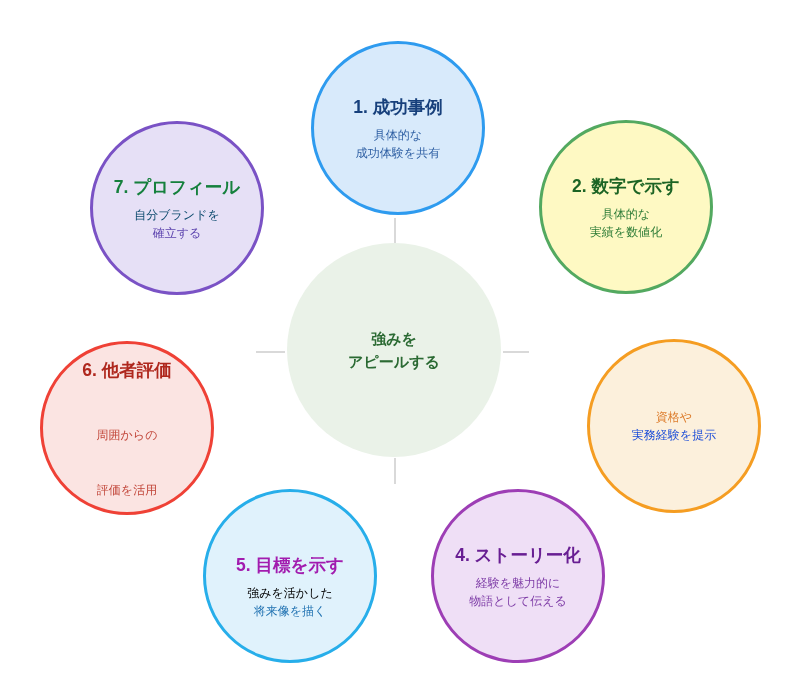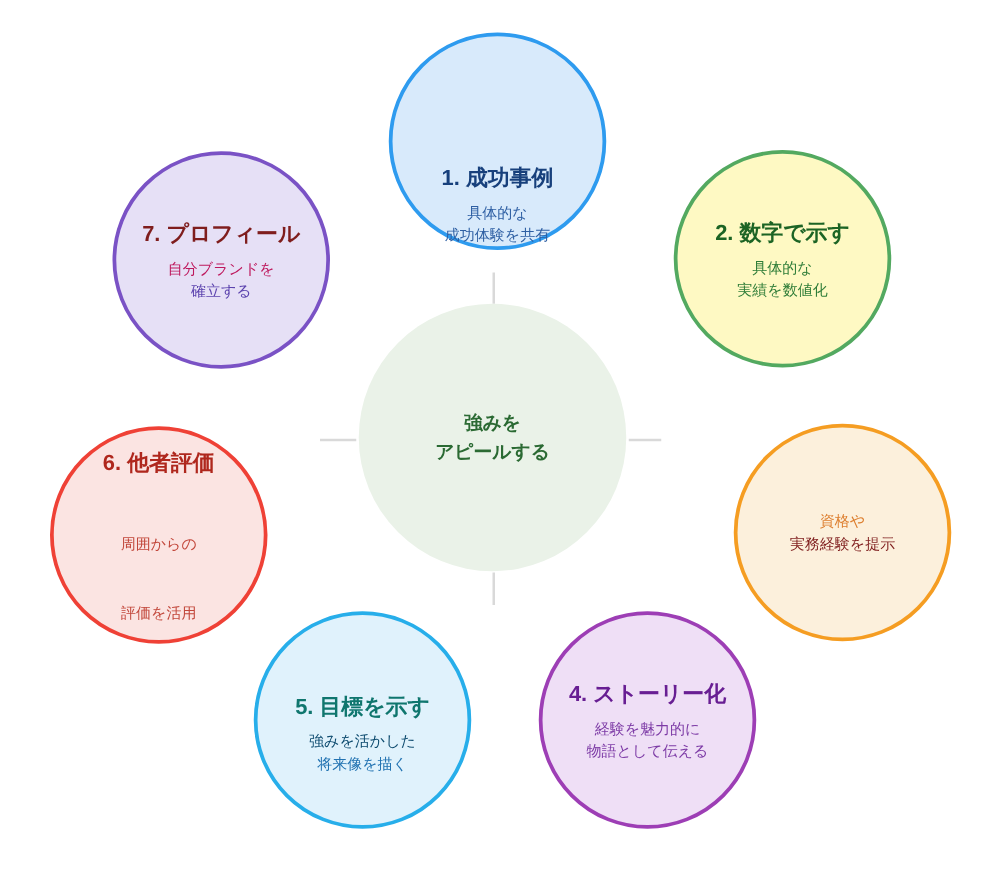--- a/index.html
+++ b/index.html
@@ -51,21 +51,21 @@
     line-height: 1.55;
   }
   .spoke {
     position: absolute;
     background: #d9d9d9;
   }
   .spoke-top    { left: 394px; top: 218px; width: 2px;  height: 25px; }
   .spoke-bottom { left: 394px; top: 458px; width: 2px;  height: 26px; }
   .spoke-left   { left: 256px; top: 351px; width: 29px; height: 2px;  }
   .spoke-right  { left: 503px; top: 351px; width: 26px; height: 2px;  }
-  .n1 { left: 311px; top: 26px; justify-content: flex-end;  }
+  .n1 { left: 311px; top: 41px;  }
   .n2 { left: 539px; top: 120px; }
   .n3 { left: 587px; top: 339px; }
   .n4 { left: 431px; top: 489px; }
   .n5 { left: 203px; top: 489px; }
   .n6 { left: 40px;  top: 341px; }
   .n7 { left: 90px;  top: 121px; }
 </style>
 </head>
 <body>
 
@@ -88,40 +88,40 @@
   </div>
 
   <div class="node outer n2" style="border-color: rgb(83, 169, 96); background-color: #fef9c3;">
     <div class="t" style="color: rgb(28, 100, 36);">2. 数字で示す</div>
     <div class="s" style="color: rgb(47, 125, 56);">具体的な</div>
     <div class="s" style="color: rgb(47, 125, 56);">実績を数値化</div>
   </div>
 
   <div class="node outer n3" style="border-color: rgb(245, 157, 34); background-color: rgb(252, 240, 220);">
     <div class="s" style="color: rgb(221, 126, 46);">資格や</div>
-    <div class="s" style="color: #7f1d1d; text-align: right;">実務経験を提示</div>
+    <div class="s" style="color: #1d4ed8; text-align: right;">実務経験を提示</div>
   </div>
 
   <div class="node outer n4" style="border-color: rgb(157, 62, 181); background-color: rgb(239, 223, 246);">
     <div class="t" style="color: rgb(104, 30, 147);">4. ストーリー化</div>
     <div class="s" style="color: rgb(125, 59, 166);">経験を魅力的に</div>
     <div class="s" style="color: rgb(125, 59, 166);">物語として伝える</div>
   </div>
 
   <div class="node outer n5" style="border-color: rgb(39, 174, 234); background-color: rgb(224, 242, 252);">
-    <div class="t" style="color: #0f766e; margin-top: 21px;">5. 目標を示す</div>
-    <div class="s" style="color: #0c4a6e;">強みを活かした</div>
+    <div class="t" style="color: #a21caf; margin-top: 21px;">5. 目標を示す</div>
+    <div class="s" style="color: #000000;">強みを活かした</div>
     <div class="s" style="color: rgb(34, 115, 178);">将来像を描く</div>
   </div>
 
   <div class="node outer n6" style="border-color: rgb(239, 65, 54); background-color: rgb(251, 228, 226); gap: 37px;">
     <div class="t" style="color: rgb(175, 39, 29);">6. 他者評価</div>
     <div class="s" style="color: rgb(194, 71, 59); text-align: center;">周囲からの</div>
     <div class="s" style="color: rgb(194, 71, 59);">評価を活用</div>
   </div>
 
   <div class="node outer n7" style="border-color: rgb(122, 82, 197); background-color: rgb(230, 224, 246);">
-    <div class="t" style="color: #7f1d1d;">7. プロフィール</div>
-    <div class="s" style="color: #be185d; font-family: Liberation Serif, serif;">自分ブランドを</div>
+    <div class="t" style="color: #15803d;">7. プロフィール</div>
+    <div class="s" style="color: #0c4a6e; font-family: Liberation Serif, serif;">自分ブランドを</div>
     <div class="s" style="color: rgb(92, 67, 174);">確立する</div>
   </div>
 
 </div>
 
 </body></html>

